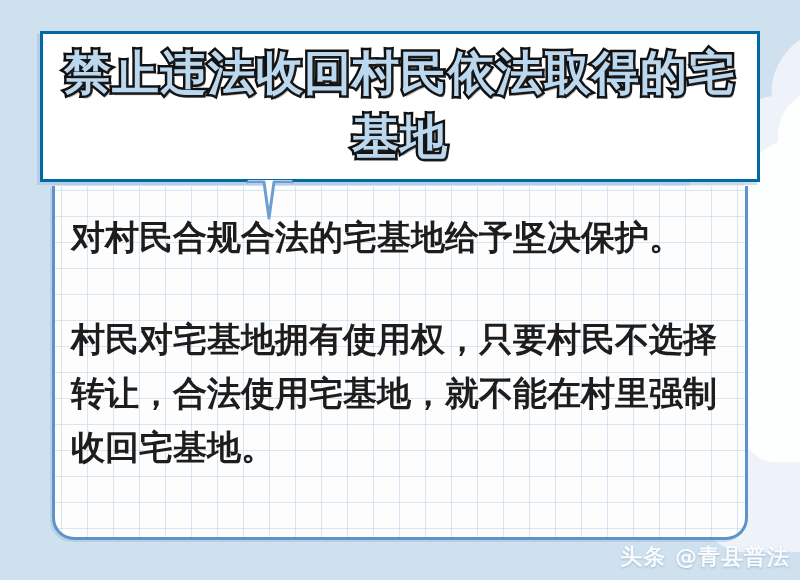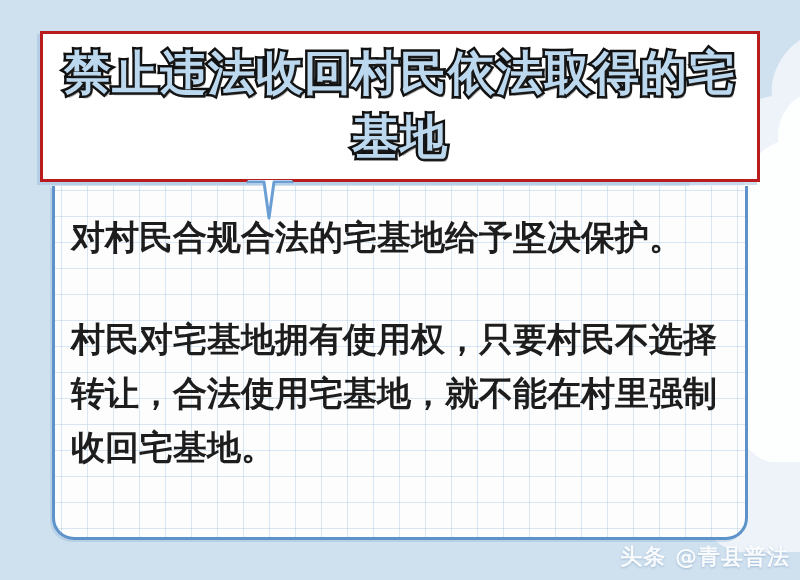--- a/index.html
+++ b/index.html
@@ -30,21 +30,21 @@
   }
 
   
   #title-card {
     position: absolute;
     left: 40px;
     top: 31px;
     width: 720px;
     height: 151px;
     background: #ffffff;
-    border: 3px solid #b91c1c;
+    border: 3px solid #0369a1;
     box-sizing: border-box;
     box-shadow: -3px 3px 0 rgba(150, 185, 220, 0.45);
     z-index: 3;
   }
 
   #title-text {
     position: absolute;
     left: 0;
     right: 0;
     top: 7px;

